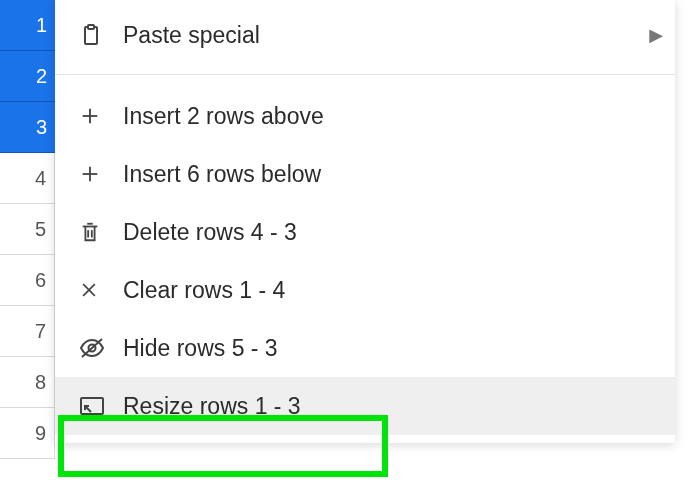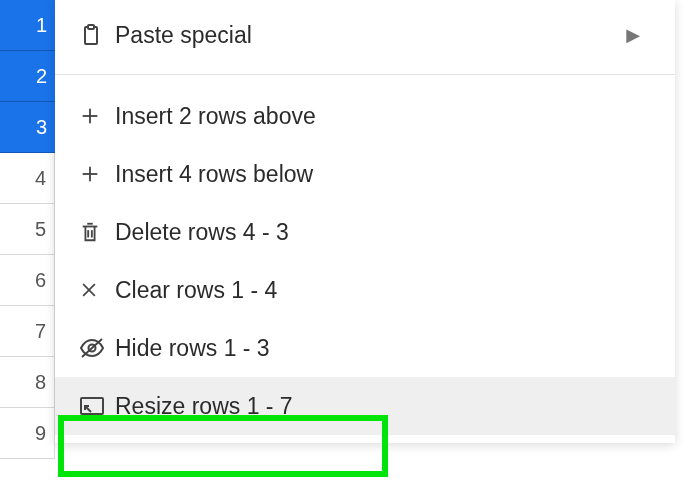--- a/index.html
+++ b/index.html
@@ -45,24 +45,25 @@
     background: #fff;
     box-shadow: 0 2px 10px rgba(0,0,0,0.15);
     padding-top: 6px;
     padding-bottom: 8px;
   }
   .mitem {
     display: flex;
     align-items: center;
     height: 58px;
     padding-left: 24px;
-    padding-right: 35px;
+    padding-right: 12px;
     font-size: 23px;
     color: #2b2b2b;
     cursor: pointer;
+    gap: 8px;
   }
   .mitem.hovered { background: #efefef; }
   .mitem .icon {
     width: 36px;
     display: flex;
     align-items: center;
     justify-content: flex-start;
   }
   .mitem .label { flex: 1; }
   .mitem .chev {
@@ -143,21 +144,21 @@
     <span class="label">Insert 2 rows above</span>
   </div>
 
   <div class="mitem">
     <span class="icon">
       <svg width="22" height="22" viewBox="0 0 24 24" fill="none" stroke="#444" stroke-width="2">
         <line x1="12" y1="4" x2="12" y2="20"></line>
           <line x1="4" y1="12" x2="20" y2="12"></line>
       </svg>
     </span>
-    <span class="label">Insert 4 rows below</span>
+    <span class="label">Insert 6 rows below</span>
   </div>
 
   <div class="mitem">
     <span class="icon">
       <svg width="22" height="24" viewBox="0 0 24 24" fill="none" stroke="#444" stroke-width="2">
         <line x1="4" y1="6" x2="20" y2="6"></line>
         <path d="M7 6 L7 21 L17 21 L17 6"></path>
         <line x1="10" y1="10" x2="10" y2="18"></line>
         <line x1="14" y1="10" x2="14" y2="18"></line>
         <line x1="9" y1="3" x2="15" y2="3"></line>
@@ -177,29 +178,29 @@
   </div>
 
   <div class="mitem">
     <span class="icon">
       <svg width="26" height="22" viewBox="0 0 26 22" fill="none" stroke="#444" stroke-width="2">
         <path d="M2 11 C5 5 9 3 13 3 C17 3 21 5 24 11 C21 17 17 19 13 19 C9 19 5 17 2 11 Z"></path>
         <circle cx="13" cy="11" r="3.5"></circle>
         <line x1="3" y1="20" x2="23" y2="2"></line>
       </svg>
     </span>
-    <span class="label">Hide rows 1 - 3</span>
+    <span class="label">Hide rows 5 - 3</span>
   </div>
 
   <div class="mitem hovered">
     <span class="icon">
       <svg width="26" height="20" viewBox="0 0 26 20" fill="none" stroke="#444" stroke-width="2">
         <rect x="2" y="2" width="22" height="16" rx="1"></rect>
         <polyline points="6,14 6,10 10,10" fill="none"></polyline>
         <line x1="6" y1="10" x2="12" y2="16"></line>
       </svg>
     </span>
-    <span class="label">Resize rows 1 - 7</span>
+    <span class="label">Resize rows 1 - 3</span>
   </div>
 
 </div>
 
 <div class="highlight-box"></div>
 
 </body></html>

